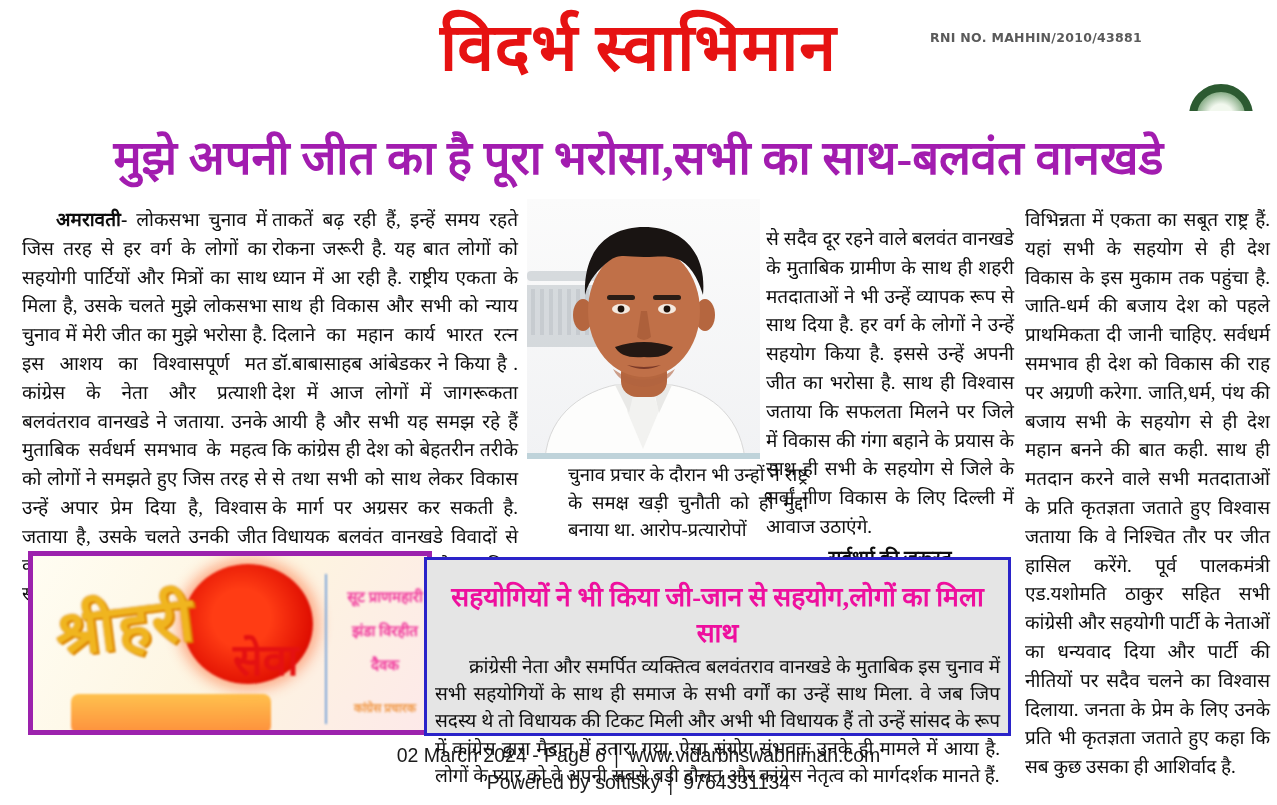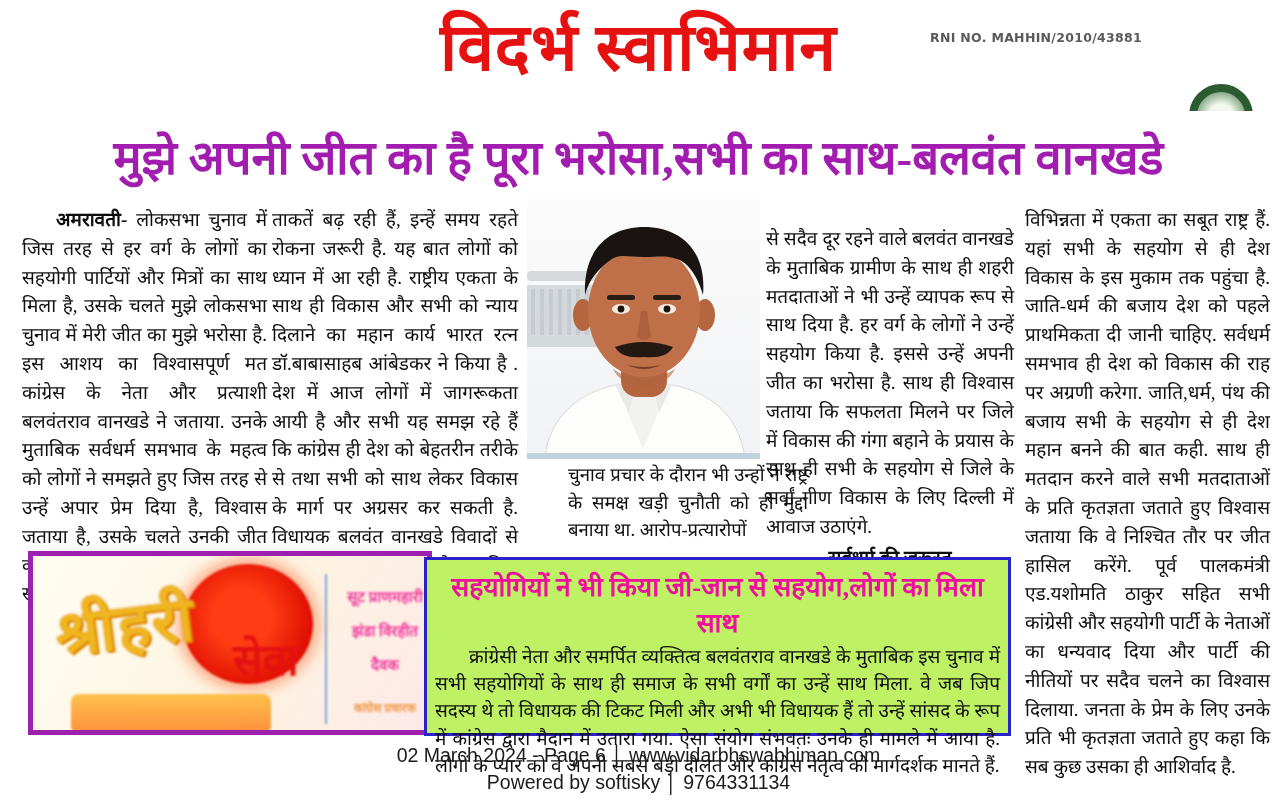--- a/index.html
+++ b/index.html
@@ -54,21 +54,21 @@
   .ad-big2{position:absolute;left:200px;top:72px;font-size:44px;font-weight:bold;color:#e41111;}
   .ad-bottom{position:absolute;left:38px;top:138px;width:200px;height:40px;
              background:linear-gradient(#ffb833,#ff7d1e);border-radius:8px;opacity:.85;}
   .ad-divider{position:absolute;left:292px;top:18px;width:2px;height:150px;background:#7fa7d8;}
   .ad-side{position:absolute;left:304px;top:24px;width:96px;text-align:center;}
   .ad-side .l1{font-size:15px;font-weight:bold;color:#f0389c;line-height:34px;}
   .ad-side .l2{font-size:12px;font-weight:bold;color:#f09a4a;line-height:24px;margin-top:14px;}
 
   
   .blue-box{position:absolute;left:424px;top:557px;width:587px;height:179px;
-            border:3px solid #2a23c9;box-sizing:border-box;background:#bef264;padding:8px 8px;}
+            border:3px solid #2a23c9;box-sizing:border-box;background:#e5e5e5;padding:18px 8px;}
   .blue-box-headline{font-size:26.5px;font-weight:bold;color:#ee0f9e;text-align:center;
                      line-height:36px;margin:1px 0 2px 0;}
   .blue-box-body{font-size:19px;line-height:27.2px;text-align:justify;color:#0d0d0d;text-indent:34px;}
 
   
   .footer{position:absolute;left:0;top:742px;width:100%;text-align:center;
           font-family:"Liberation Sans","DejaVu Sans",sans-serif;color:#1a1a1a;}
   .footer .f1{font-size:19.5px;line-height:27px;}
   .footer .f2{font-size:19.5px;line-height:26px;}
 </style>

